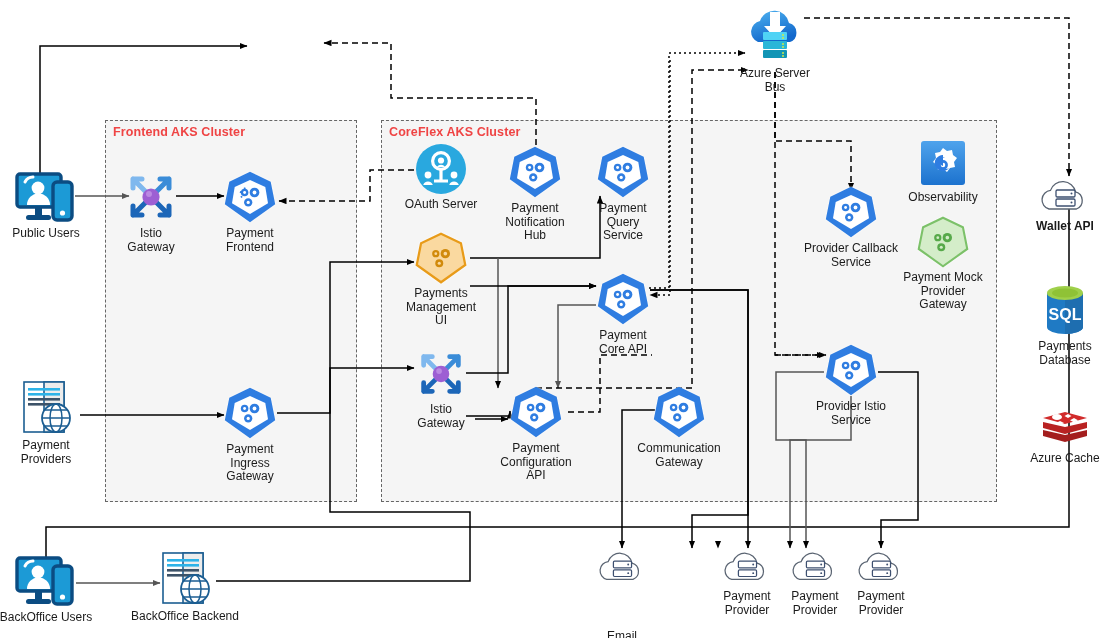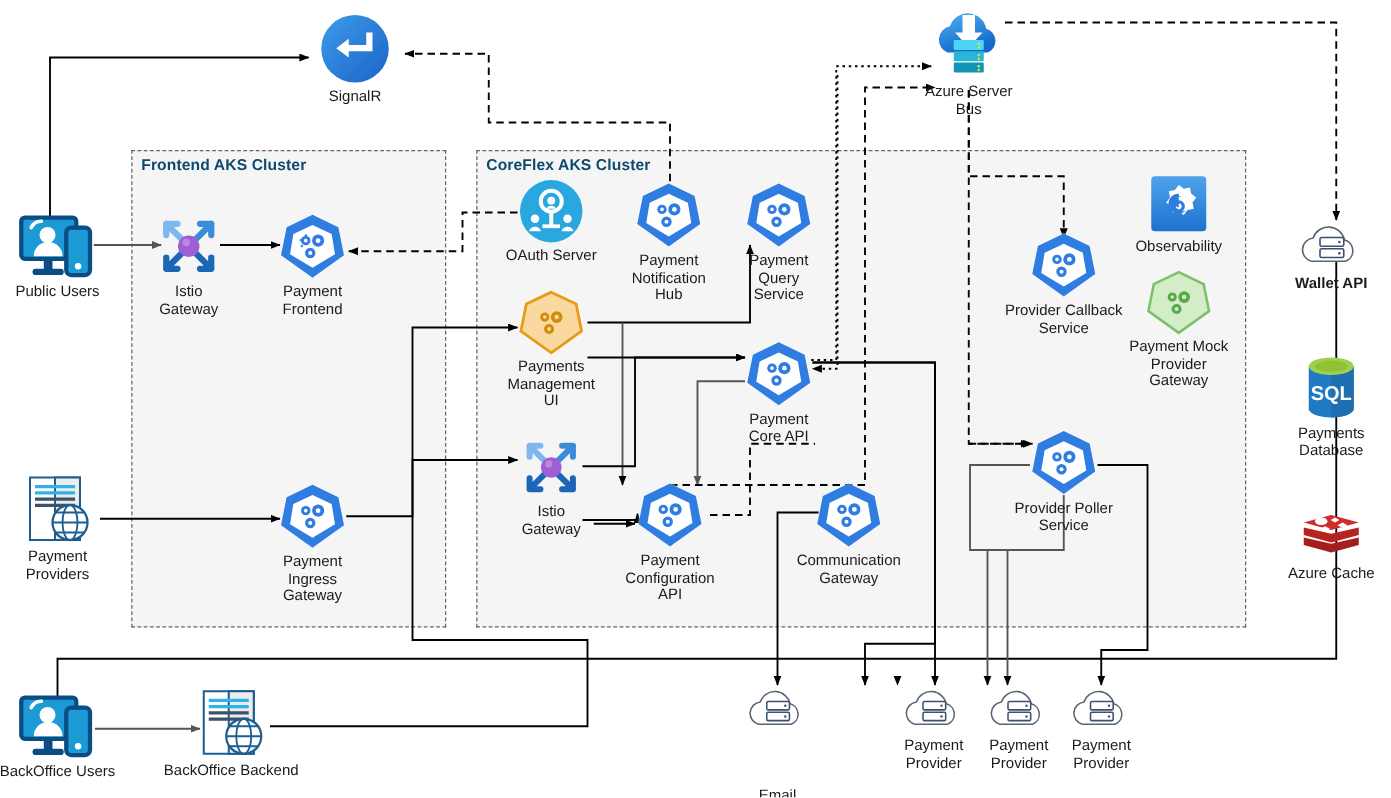--- a/index.html
+++ b/index.html
@@ -1,19 +1,19 @@
 <!DOCTYPE html>
 <html><head>
 <meta charset="utf-8">
 <style>
   html,body{margin:0;padding:0;background:#ffffff;}
   body{font-family:"Liberation Sans","DejaVu Sans",sans-serif;}
   #canvas{position:relative;width:1113px;height:638px;background:#ffffff;overflow:hidden;}
   .cluster{position:absolute;background:#f5f5f5;border:1.6px dashed #666;box-sizing:border-box;}
-  .cluster-label{position:absolute;font-size:12.5px;color:#0c4a6e;font-weight:600;letter-spacing:.1px;white-space:nowrap;}
+  .cluster-label{position:absolute;font-size:12.5px;color:#ef4444;font-weight:600;letter-spacing:.1px;white-space:nowrap;}
   .node{position:absolute;display:flex;flex-direction:column;align-items:center;width:110px;margin-left:-55px;}
   .node .ico{display:flex;align-items:center;justify-content:flex-start;}
   .node .lbl{margin-top:3px;font-size:12px;line-height:13.6px;color:#1b1b1b;text-align:center;white-space:pre-line;}
   .node .lbl.bold{font-weight:700;}
   svg.wires{position:absolute;left:0;top:0;width:1113px;height:638px;pointer-events:none;}
   .k8s-wrap{filter:drop-shadow(0 0 1px rgba(255,255,255,.9));}
 </style>
 </head>
 <body>
 
@@ -95,36 +95,20 @@
       <path d="M650,290 L748,290 L748,440 L748,548" marker-end="url(#ah)"></path>
       <path d="M718,440 L718,470 L718,548" marker-end="url(#ah)" stroke="none"></path>
 
       <path d="M824,372 L776,372 L776,440 L806,440 L806,548" marker-end="url(#ah)" stroke="#555"></path>
       <path d="M878,372 L918,372 L918,520 L881,520 L881,548" marker-end="url(#ah)"></path>
       <path d="M851,396 L851,440 L790,440 L790,548" marker-end="url(#ah)" stroke="#555"></path>
 
     </g>
   </svg>
 
-  <div class="node" style="left:284px;top:10px;">
-    <div class="ico">
-      <svg width="58" height="58" viewBox="0 0 58 58">
-        <defs>
-            <linearGradient id="sgr" x1="0" y1="0" x2="1" y2="1">
-          <stop offset="0" stop-color="#3E9BE8"></stop>
-              <stop offset="1" stop-color="#1B63C9"></stop>
-            </linearGradient>
-          </defs>
-        <circle cx="29" cy="29" r="27" fill="url(#sgr)"></circle>
-        <path d="M38,16 L38,26 L24,26 L24,21 L14,28.5 L24,36 L24,31 L43,31 L43,16 z" fill="#fff"></path>
-        <path d="M20,44 L20,36 L26,40 z" fill="#fff" opacity="0"></path>
-      </svg>
-    </div>
-    <div class="lbl">SignalR</div>
-  </div>
 
   <div class="node" style="left:775px;top:4px;">
     <div class="ico">
       <svg width="62" height="60" viewBox="0 0 62 60">
         <defs>
             <linearGradient id="asb" x1="0" y1="0" x2="0.4" y2="1">
           <stop offset="0" stop-color="#4FB3F0"></stop>
               <stop offset="1" stop-color="#1268CC"></stop>
             </linearGradient>
           </defs>
@@ -420,21 +404,21 @@
         <g fill="#2F7DE1">
           <circle cx="24" cy="25" r="4.2"></circle>
             <circle cx="24" cy="25" r="1.6" fill="#fff"></circle>
           <circle cx="35" cy="25" r="5.4"></circle>
             <circle cx="35" cy="25" r="2.1" fill="#fff"></circle>
           <circle cx="28" cy="36" r="4.6"></circle>
             <circle cx="28" cy="36" r="1.8" fill="#fff"></circle>
         </g>
       </svg>
     </div>
-    <div class="lbl">Provider Poller
+    <div class="lbl">Provider Istio
 Service</div>
   </div>
 
   <div class="node" style="left:1065px;top:173px;">
     <div class="ico">
       <svg width="58" height="44" viewBox="0 0 58 44">
         <path d="M13,36 a9.5,9.5 0 0 1 1.5,-18.6 a13,13 0 0 1 25,1.5 a9,9 0 0 1 1,17.1 z" fill="#ffffff" stroke="#5A6472" stroke-width="1.3"></path>
         <rect x="20" y="17" width="19" height="7" rx="1.2" fill="#fff" stroke="#3E5070" stroke-width="1.3"></rect>
         <rect x="20" y="26" width="19" height="7" rx="1.2" fill="#fff" stroke="#3E5070" stroke-width="1.3"></rect>
         <circle cx="35.5" cy="20.5" r="1" fill="#3E5070"></circle>

